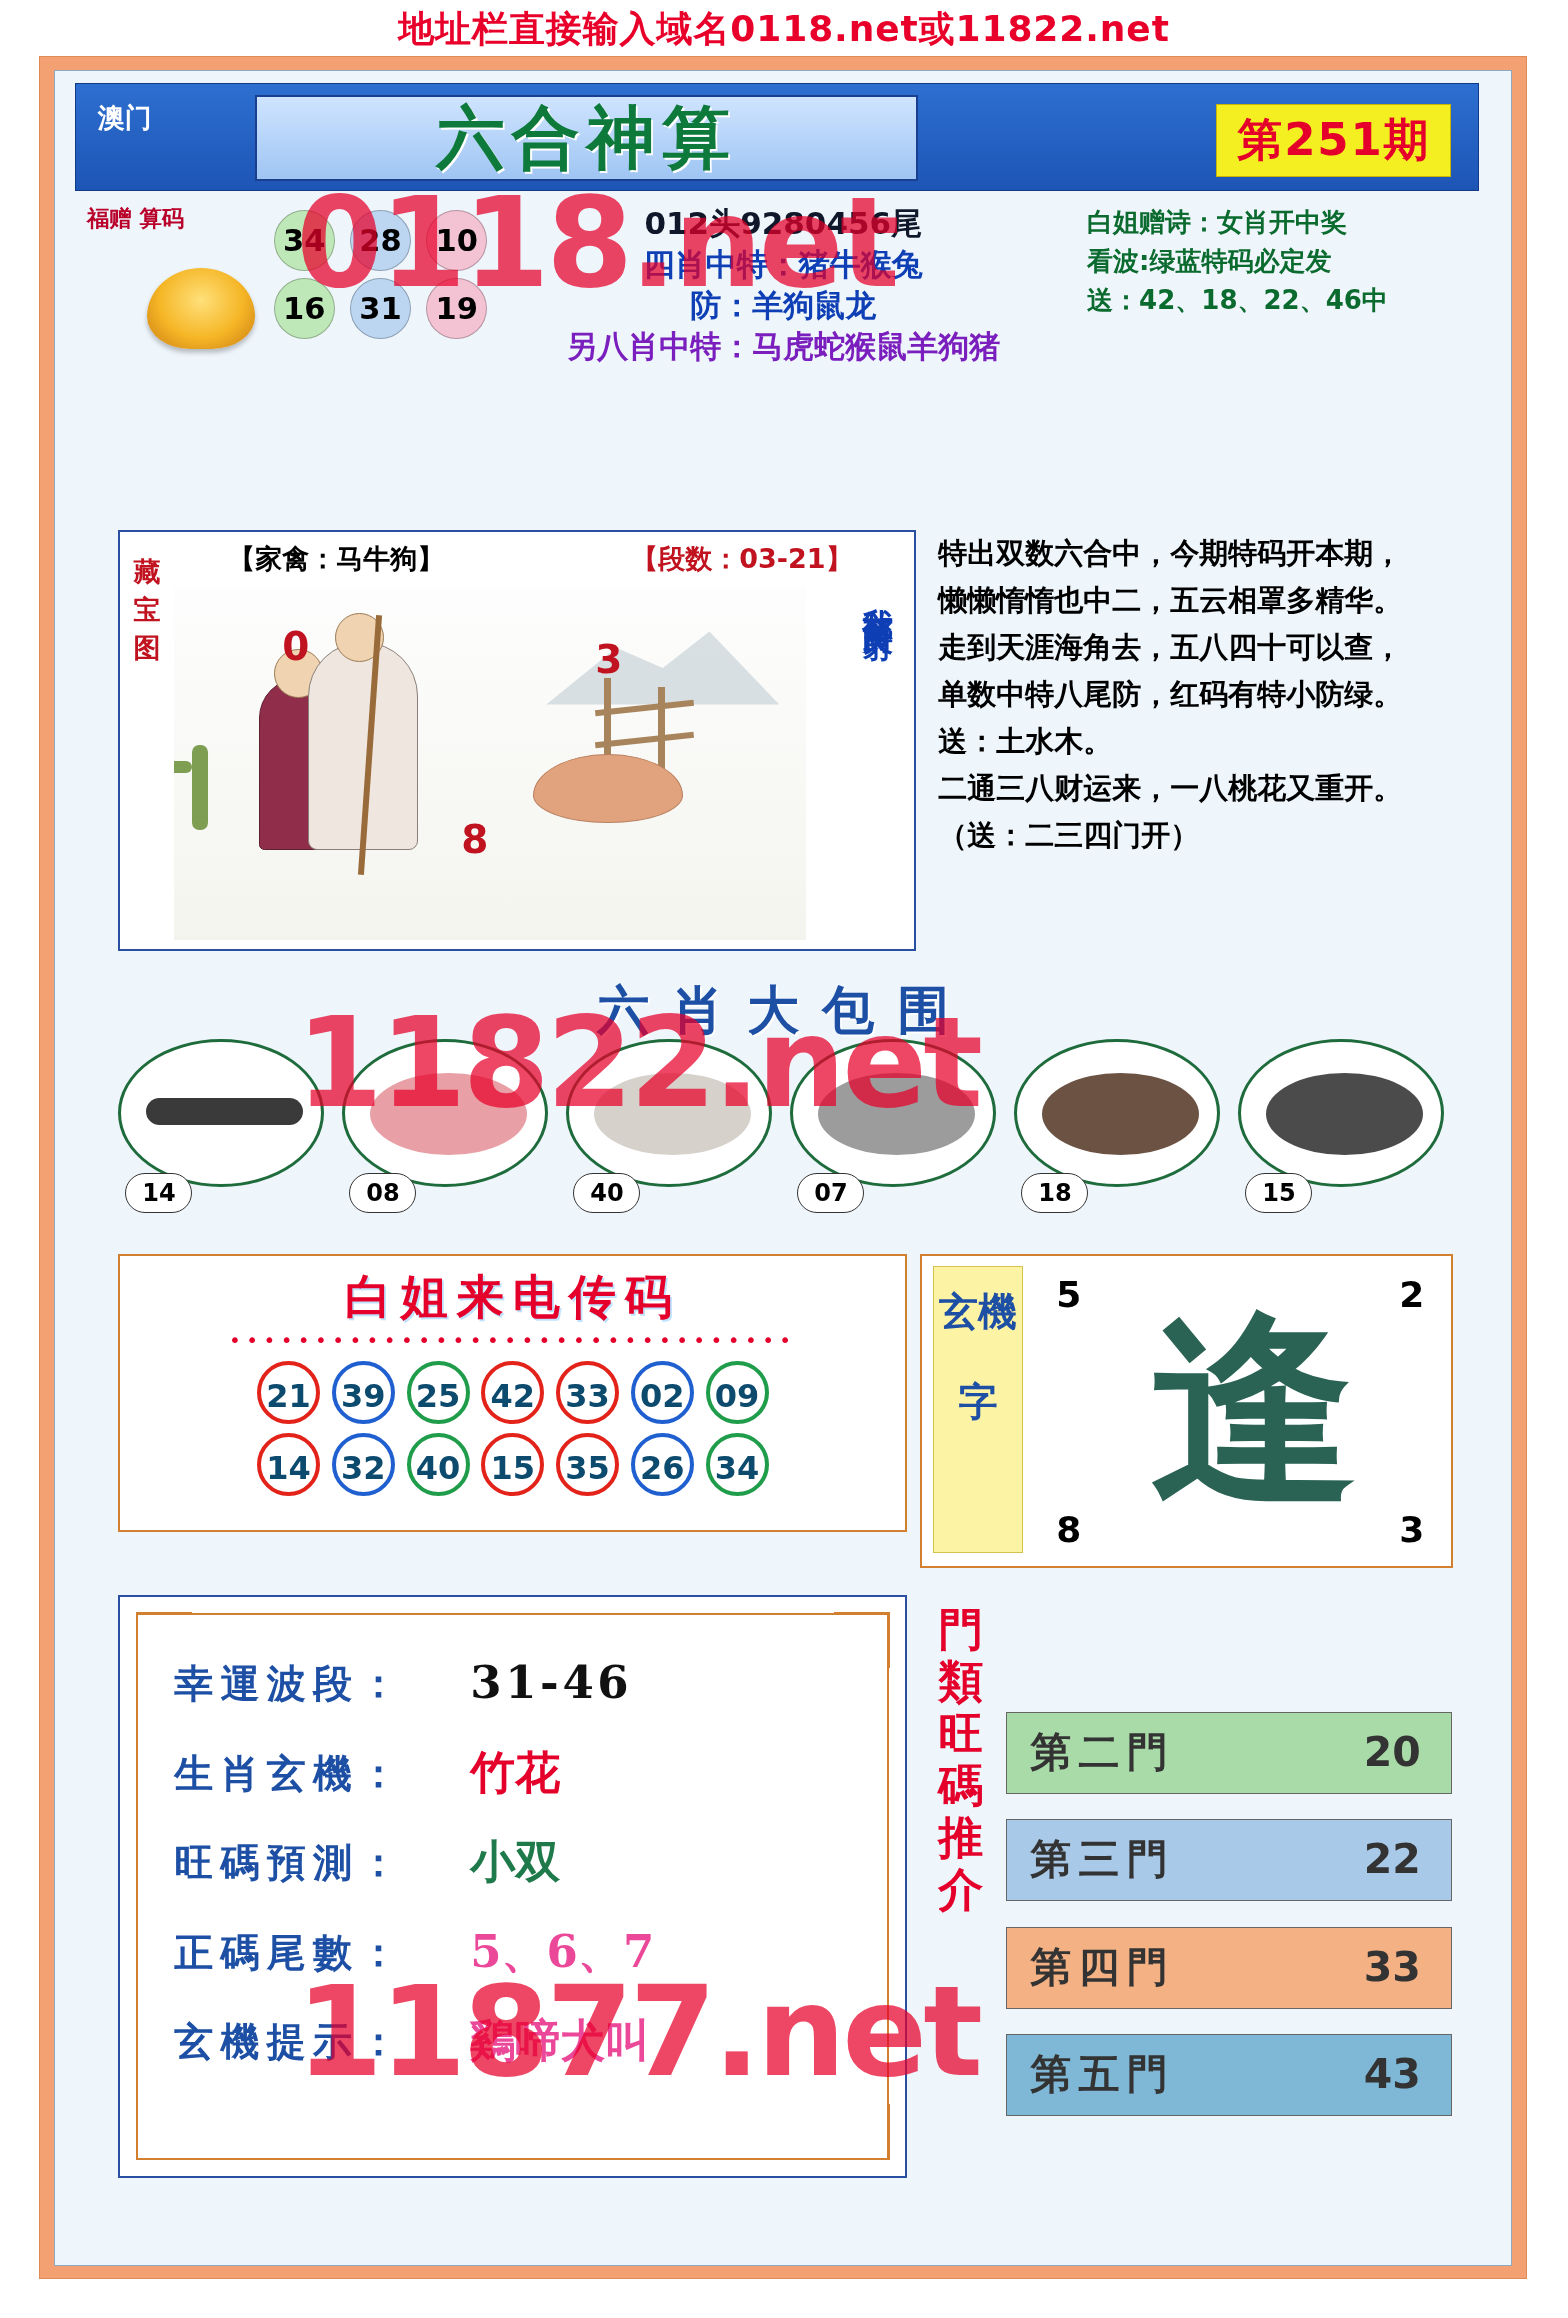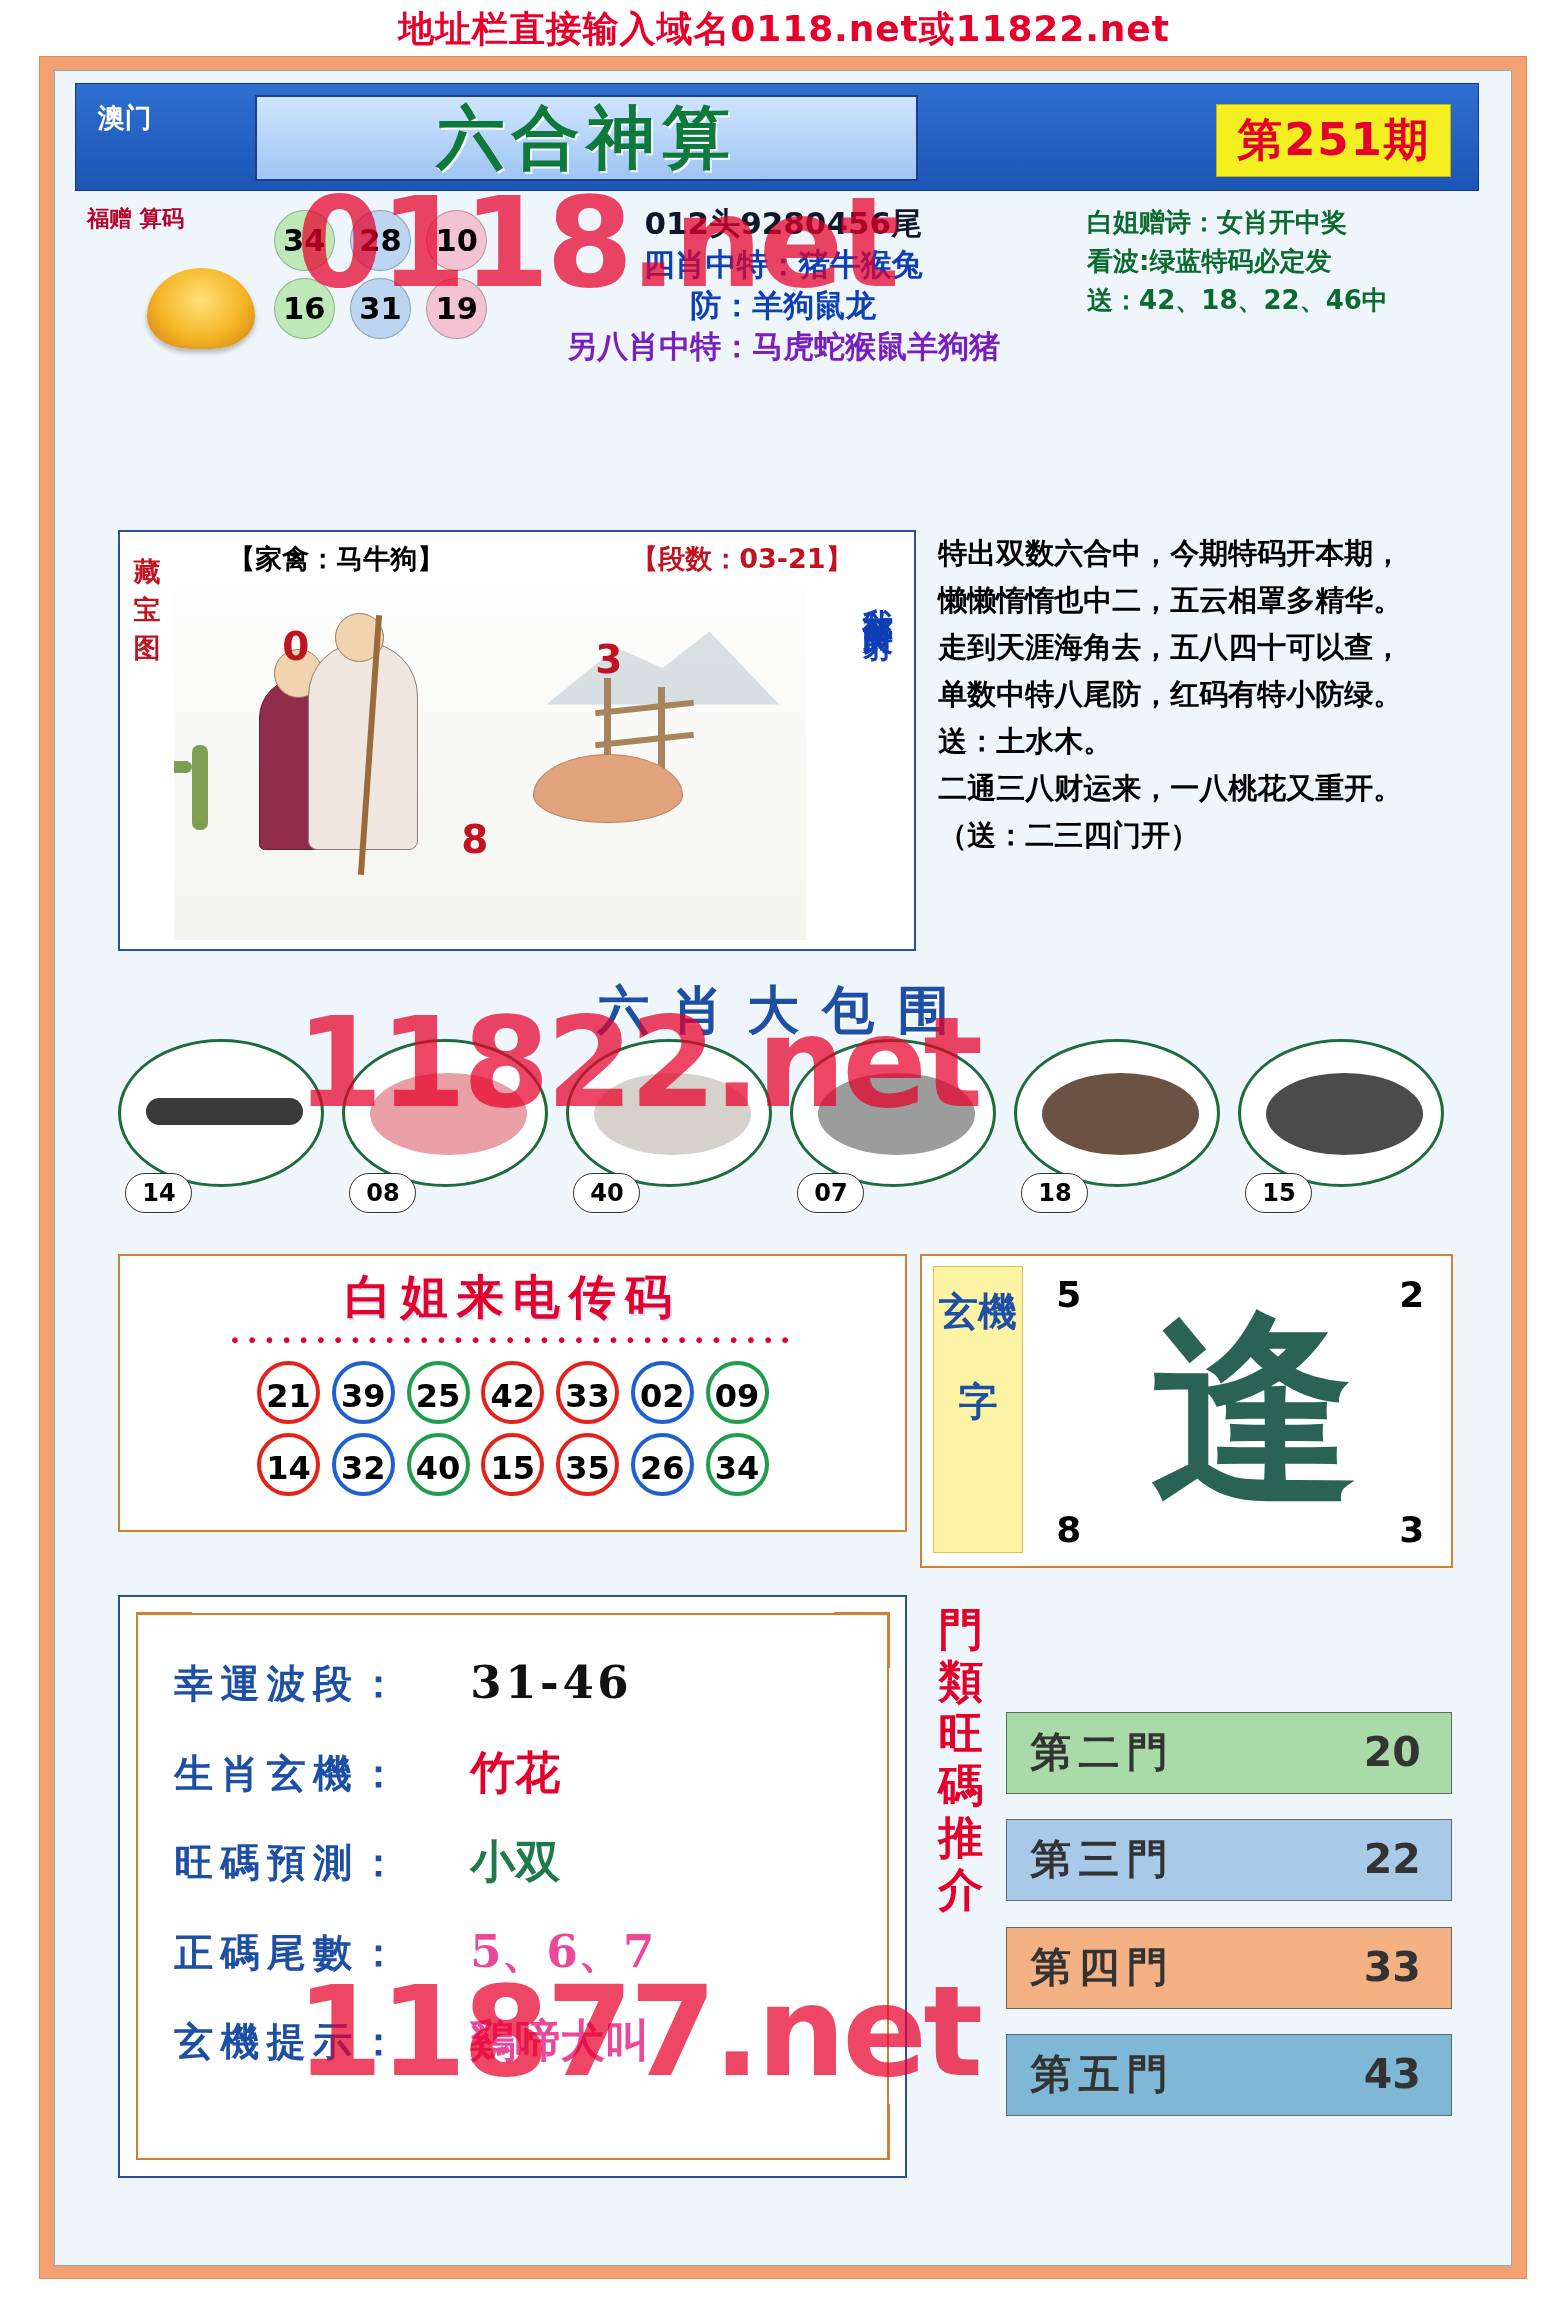--- a/index.html
+++ b/index.html
@@ -224,21 +224,21 @@
     text-shadow:1.8px 1.8px 0 #bfe3ff;
   }
   .dots{
     text-align:center;color:#e4002b;font-size:20px;letter-spacing:5.4px;margin-top:-5.4px;
   }
   .crow{
     text-align:center;margin-top:9px;
   }
   .cball{
     display:inline-block;width:63px;height:63px;border-radius:50%;
-    line-height:63px;text-align:center;font-size:32px;font-weight:bold;color:#000000;
+    line-height:63px;text-align:center;font-size:32px;font-weight:bold;color:#0c4a6e;
     background:#fff;margin:0 3.6px;box-sizing:border-box;
   }
   .ring-red{border:4.5px solid #e32219;}
   .ring-blue{border:4.5px solid #1f5fd0;}
   .ring-green{border:4.5px solid #1f9d4b;}
   
   .xbox{
     position:absolute;left:865px;top:1183px;width:533px;height:314px;
     background:#fff;border:2.7px solid #d2802f;box-sizing:border-box;
   }

